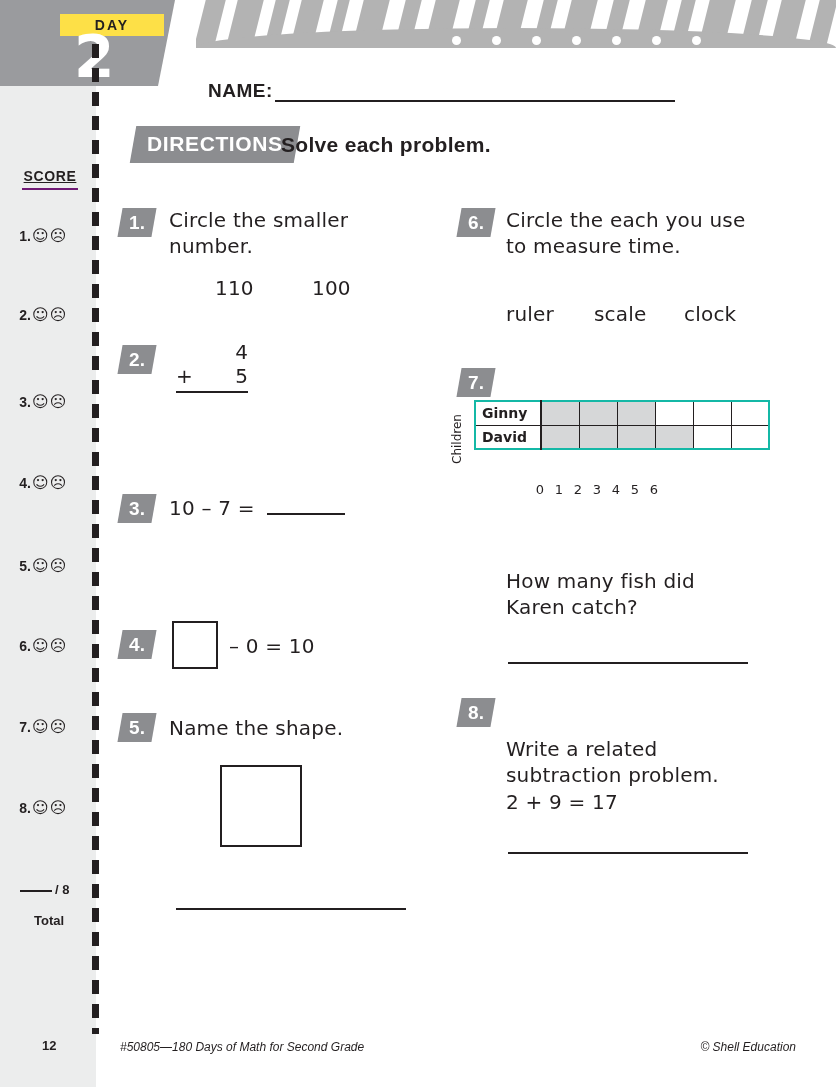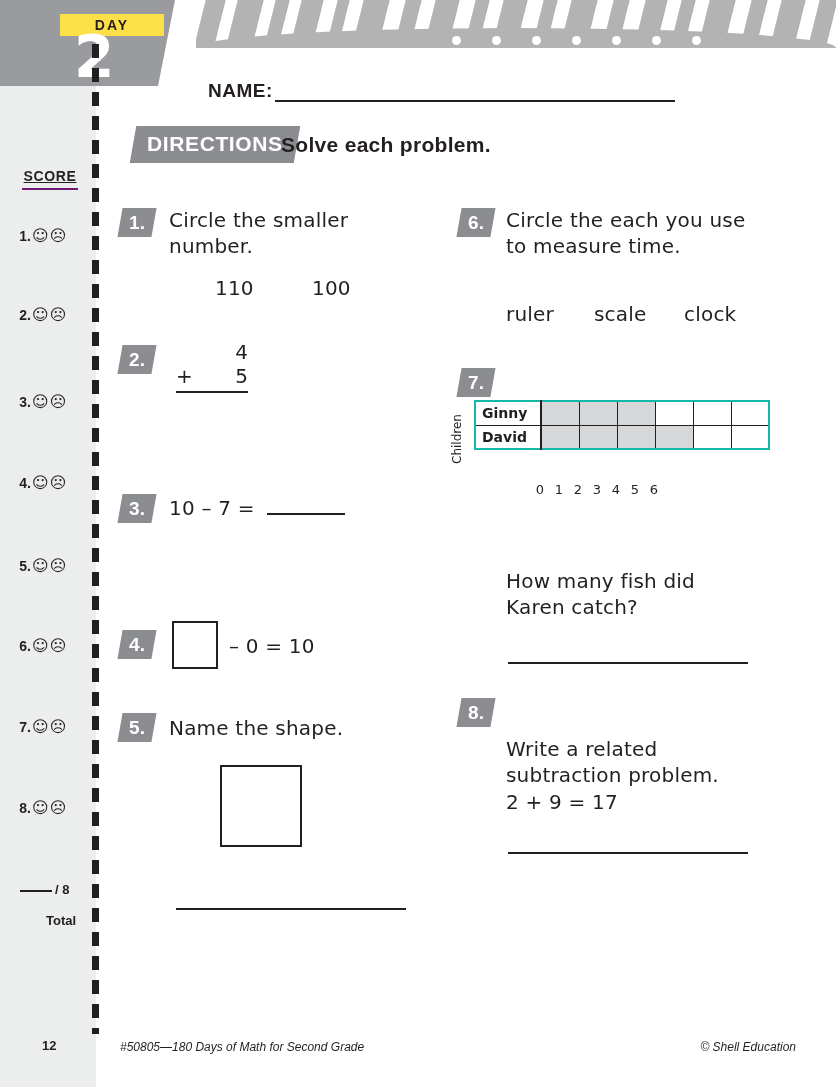--- a/index.html
+++ b/index.html
@@ -128,21 +128,21 @@
   }
   .total-line .blank {
     display: inline-block;
     width: 32px;
     border-bottom: 2px solid #231f20;
     margin-right: 3px;
     vertical-align: 2px;
   }
   .total-word {
     position: absolute;
-    left: 46px; top: 913px;
+    left: 34px; top: 913px;
     font-size: 13px;
     font-weight: bold;
   }
 
   
   .name-row {
     position: absolute;
     left: 208px; top: 80px;
     display: flex;
     align-items: flex-end;

